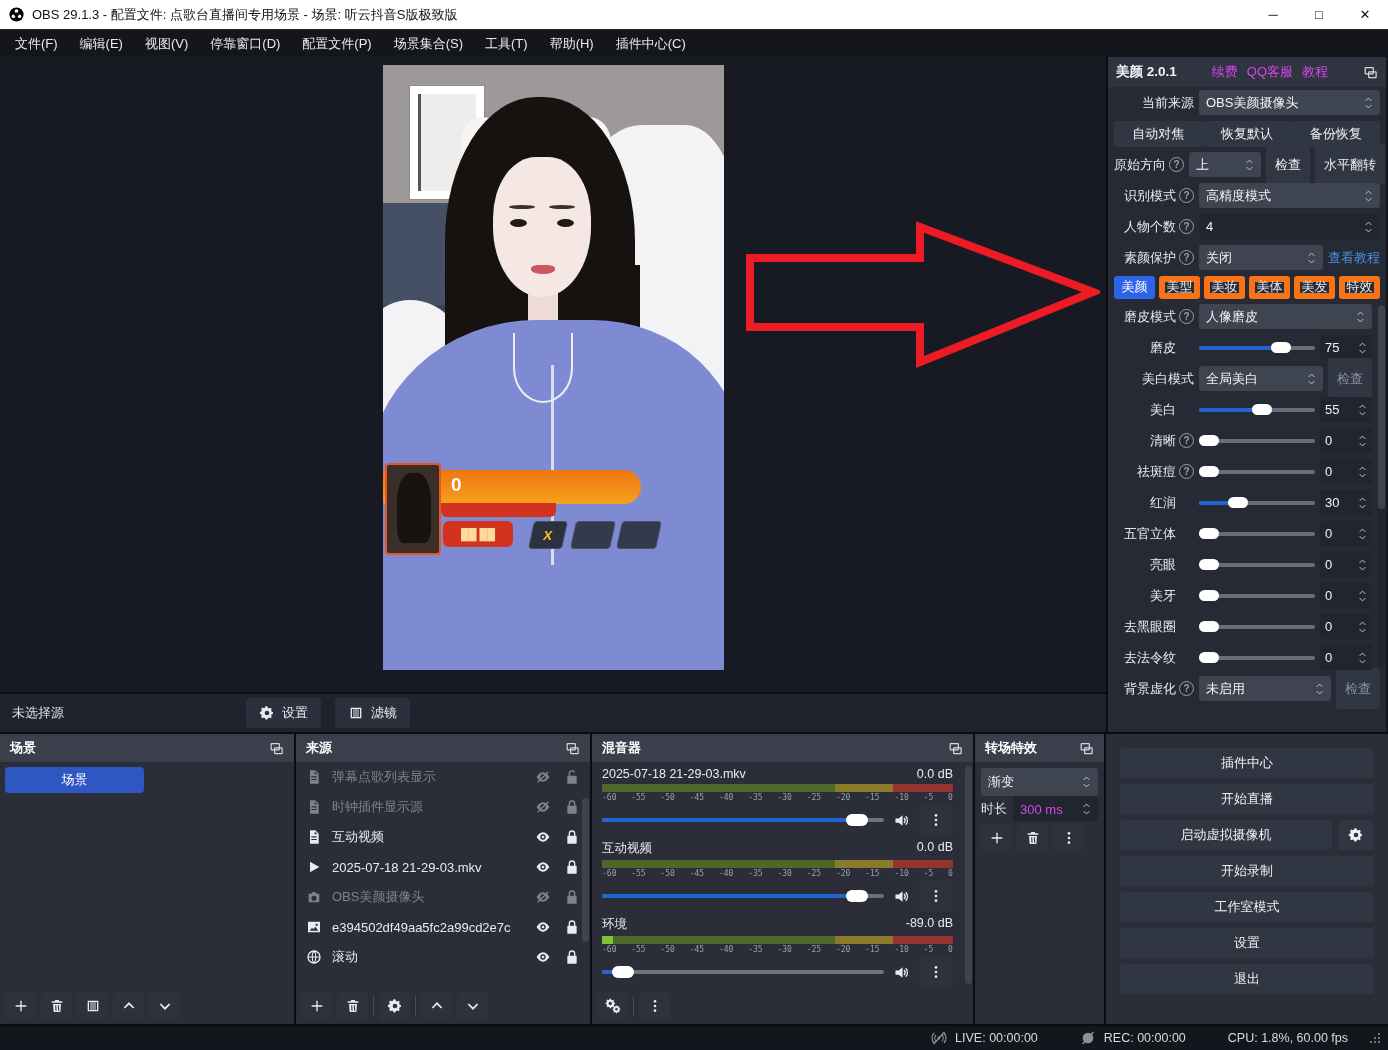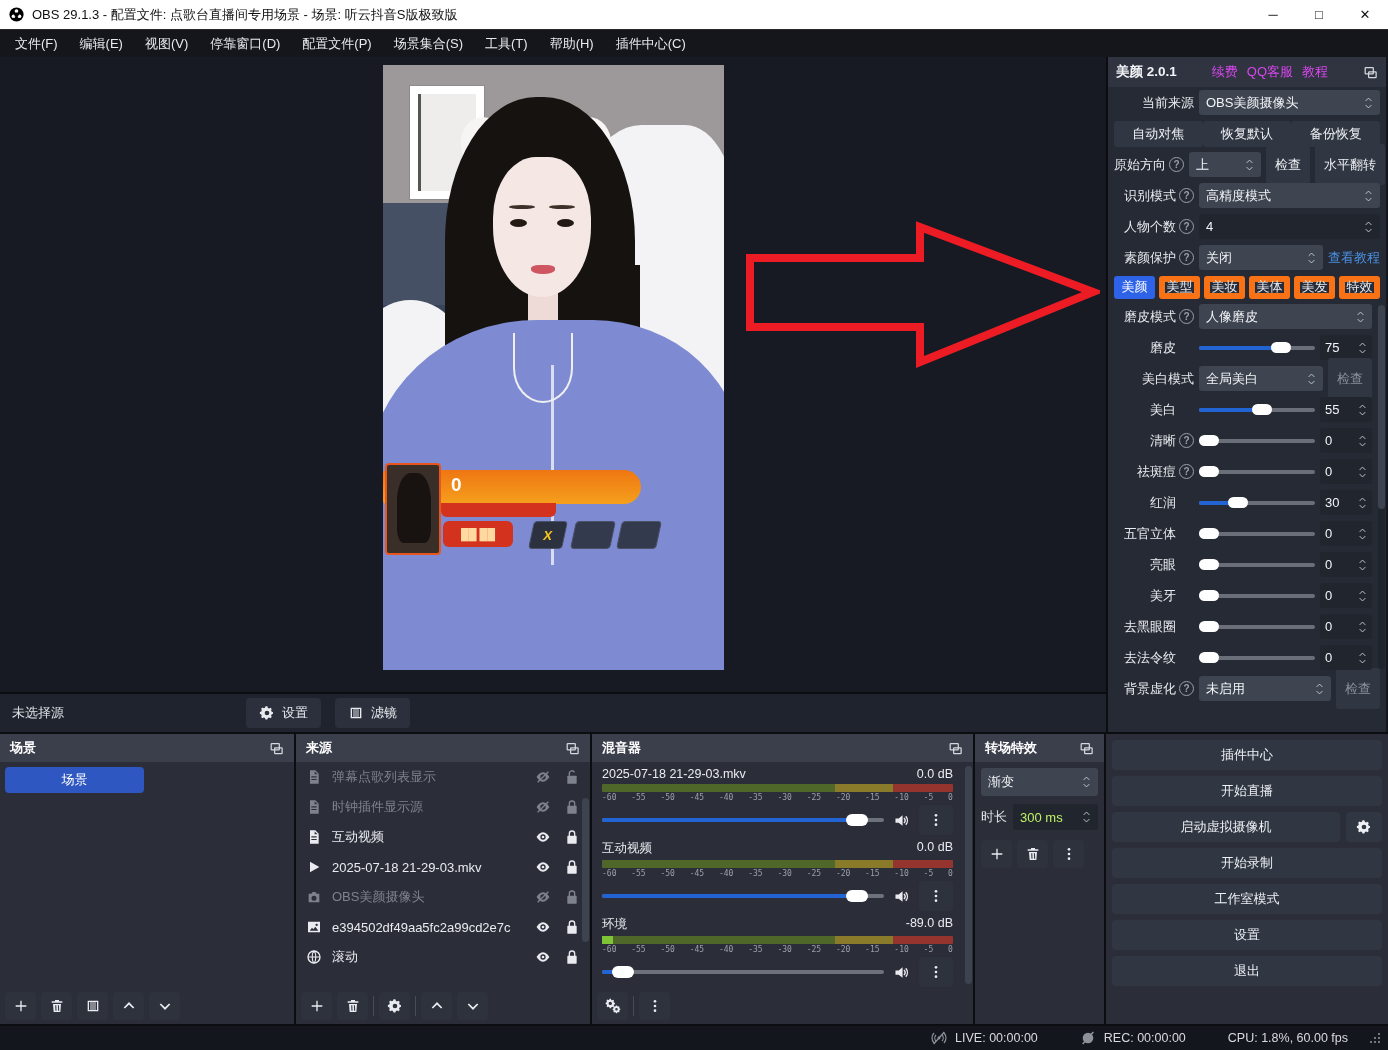--- a/index.html
+++ b/index.html
@@ -106,25 +106,25 @@
   .meter{height:8px;margin-top:3px;border-radius:1px;position:relative;background:linear-gradient(to right,#4f682a 0 66.5%,#8a7b2a 66.5% 83%,#95342f 83% 100%)}
   .chan.lit .meter::before{content:'';position:absolute;left:0;top:0;bottom:0;width:3%;background:#7fc437}
   .ticks{display:flex;justify-content:space-between;font-size:8px;color:#9aa0a8;font-family:"DejaVu Sans Mono",monospace;padding:1px 0 2px}
   .chan-ctl{display:flex;align-items:center;gap:9px;margin-top:1px}
   .vol{flex:1;height:4px;background:#6d717b;border-radius:2px;position:relative}
   .vol .fill{position:absolute;left:0;top:0;height:100%;background:#2264d3;border-radius:2px}
   .vol .handle{position:absolute;top:-4px;width:22px;height:12px;background:#fff;border-radius:6px}
   .spk{color:#e9ebf0}.spk svg{width:17px;height:17px}
   .dots-btn{width:34px;height:30px;background:#2e323d;border-radius:4px;display:flex;align-items:center;justify-content:center;color:#e9ebf0}
   
-  .tr-body{padding:6px;display:flex;flex-direction:column;gap:8px}
+  .tr-body{padding:6px;display:flex;flex-direction:column;}
   .tr-dur{display:flex;align-items:center;gap:6px}
-  .numbox{flex:1;height:26px;background:#21252e;border-radius:3px;display:flex;align-items:center;padding:0 7px;color:#bef264}
+  .numbox{flex:1;height:26px;background:#21252e;border-radius:3px;display:flex;align-items:center;padding:0 7px;color:#d946ef}
   
-  .ctl-body{padding:6px;display:flex;flex-direction:column;gap:6px}
+  .ctl-body{padding:14px;display:flex;flex-direction:column;gap:6px}
   .ctl-btn{height:30px;background:#303642;border-radius:4px;display:flex;align-items:center;justify-content:center;color:#eef0f4}
   .ctl-vrow{display:flex;gap:6px}
   .ctl-vrow .ctl-btn{flex:1}
   .gear-sq{width:36px;height:30px;background:#303642;border-radius:4px;display:flex;align-items:center;justify-content:center;color:#eef0f4}
   
   .statusbar{height:26px;background:#14161d;border-top:2px solid #0c0d11;display:flex;align-items:center;justify-content:flex-end;gap:8px;padding:0 8px;font-size:12.5px;color:#d7dade}
   .sb-ic{color:#8d9199}
   .sb-gap{width:26px}
   .grip{width:10px;height:10px;margin-left:14px;background:
     radial-gradient(circle at 9px 9px,#777 1.2px,transparent 1.5px),

